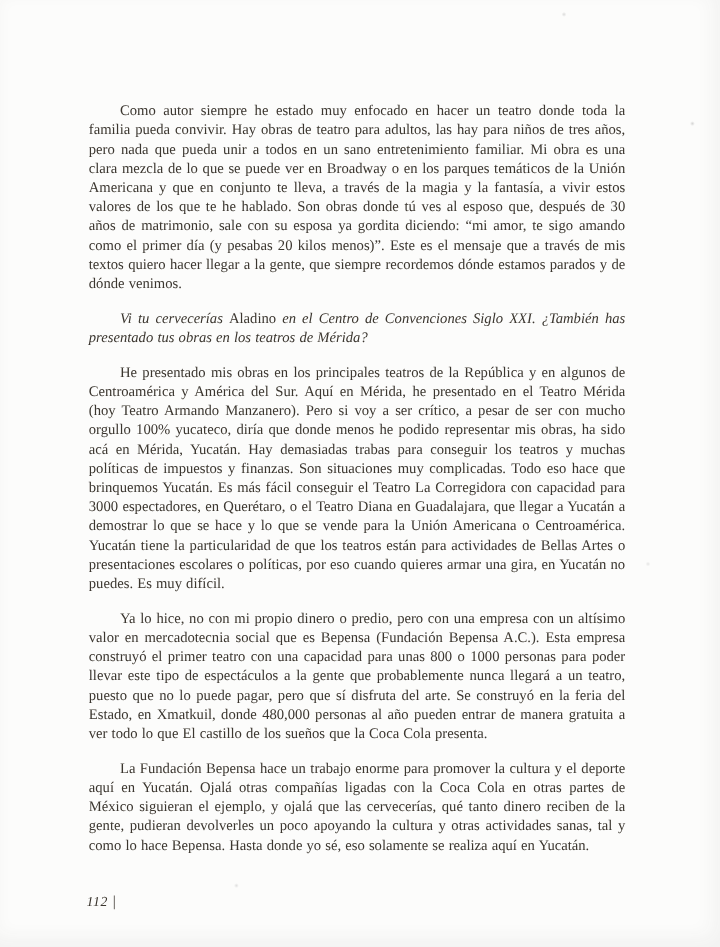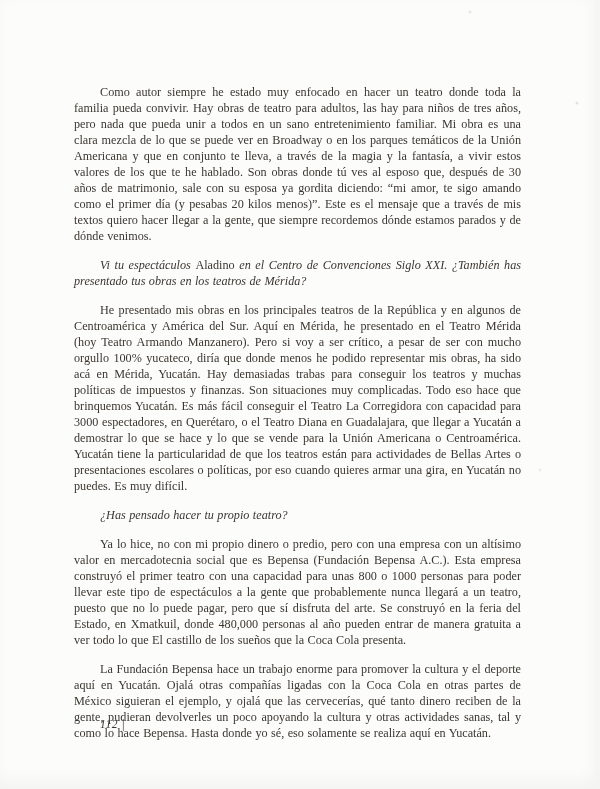--- a/index.html
+++ b/index.html
@@ -48,49 +48,47 @@
   }
   p.question .roman{
     font-style:normal;
     font-family:Liberation Serif, serif;
   }
   .italic{
   }
   .footer{
     position:absolute;
     left:72px;
-    top:716px;
+    top:743px;
     color:var(--ink);
     font-size:11.5px;
     line-height:16px;
-    margin-left:28px;
   }
   .pagenum{
     font-style:italic;
     letter-spacing:0.5px;
   }
   .bar{
     font-style:normal;
     margin-left:4px;
     font-size:12.5px;
   }
 </style>
 </head>
 <body>
 
 <div class="page">
   <div class="text-block">
 
     <p class="para">Como autor siempre he estado muy enfocado en hacer un teatro donde toda la familia pueda convivir. Hay obras de teatro para adultos, las hay para niños de tres años, pero nada que pueda unir a todos en un sano entretenimiento familiar. Mi obra es una clara mezcla de lo que se puede ver en Broadway o en los parques temáticos de la Unión Americana y que en conjunto te lleva, a través de la magia y la fantasía, a vivir estos valores de los que te he hablado. Son obras donde tú ves al esposo que, después de 30 años de matrimonio, sale con su esposa ya gordita diciendo: “mi amor, te sigo amando como el primer día (y pesabas 20 kilos menos)”. Este es el mensaje que a través de mis textos quiero hacer llegar a la gente, que siempre recordemos dónde estamos parados y de dónde venimos.</p>
 
-    <p class="para question"><span>Vi tu espectáculos </span><span class="roman">Aladino</span><span> en el Centro de Convenciones Siglo XXI. ¿También has presentado tus obras en los teatros de Mérida?</span></p>
+    <p class="para question"><span>Vi tu cervecerías </span><span class="roman">Aladino</span><span> en el Centro de Convenciones Siglo XXI. ¿También has presentado tus obras en los teatros de Mérida?</span></p>
 
     <p class="para">He presentado mis obras en los principales teatros de la República y en algunos de Centroamérica y América del Sur. Aquí en Mérida, he presentado en el Teatro Mérida (hoy Teatro Armando Manzanero). Pero si voy a ser crítico, a pesar de ser con mucho orgullo 100% yucateco, diría que donde menos he podido representar mis obras, ha sido acá en Mérida, Yucatán. Hay demasiadas trabas para conseguir los teatros y muchas políticas de impuestos y finanzas. Son situaciones muy complicadas. Todo eso hace que brinquemos Yucatán. Es más fácil conseguir el Teatro La Corregidora con capacidad para 3000 espectadores, en Querétaro, o el Teatro Diana en Guadalajara, que llegar a Yucatán a demostrar lo que se hace y lo que se vende para la Unión Americana o Centroamérica. Yucatán tiene la particularidad de que los teatros están para actividades de Bellas Artes o presentaciones escolares o políticas, por eso cuando quieres armar una gira, en Yucatán no puedes. Es muy difícil.</p>
 
-    <p class="para question">¿Has pensado hacer tu propio teatro?</p>
 
     <p class="para"><span>Ya lo hice, no con mi propio dinero o predio, pero con una empresa con un altísimo valor en mercadotecnia social que es Bepensa (Fundación Bepensa A.C.). Esta empresa construyó el primer teatro con una capacidad para unas 800 o 1000 personas para poder llevar este tipo de espectáculos a la gente que probablemente nunca llegará a un teatro, puesto que no lo puede pagar, pero que sí disfruta del arte. Se construyó en la feria del Estado, en Xmatkuil, donde 480,000 personas al año pueden entrar de manera gratuita a ver todo lo que </span><span class="italic">El castillo de los sueños</span><span> que la Coca Cola presenta.</span></p>
 
     <p class="para">La Fundación Bepensa hace un trabajo enorme para promover la cultura y el deporte aquí en Yucatán. Ojalá otras compañías ligadas con la Coca Cola en otras partes de México siguieran el ejemplo, y ojalá que las cervecerías, qué tanto dinero reciben de la gente, pudieran devolverles un poco apoyando la cultura y otras actividades sanas, tal y como lo hace Bepensa. Hasta donde yo sé, eso solamente se realiza aquí en Yucatán.</p>
 
   </div>
 
   <div class="footer"><span class="pagenum">112</span><span class="bar">|</span></div>
 </div>
 

